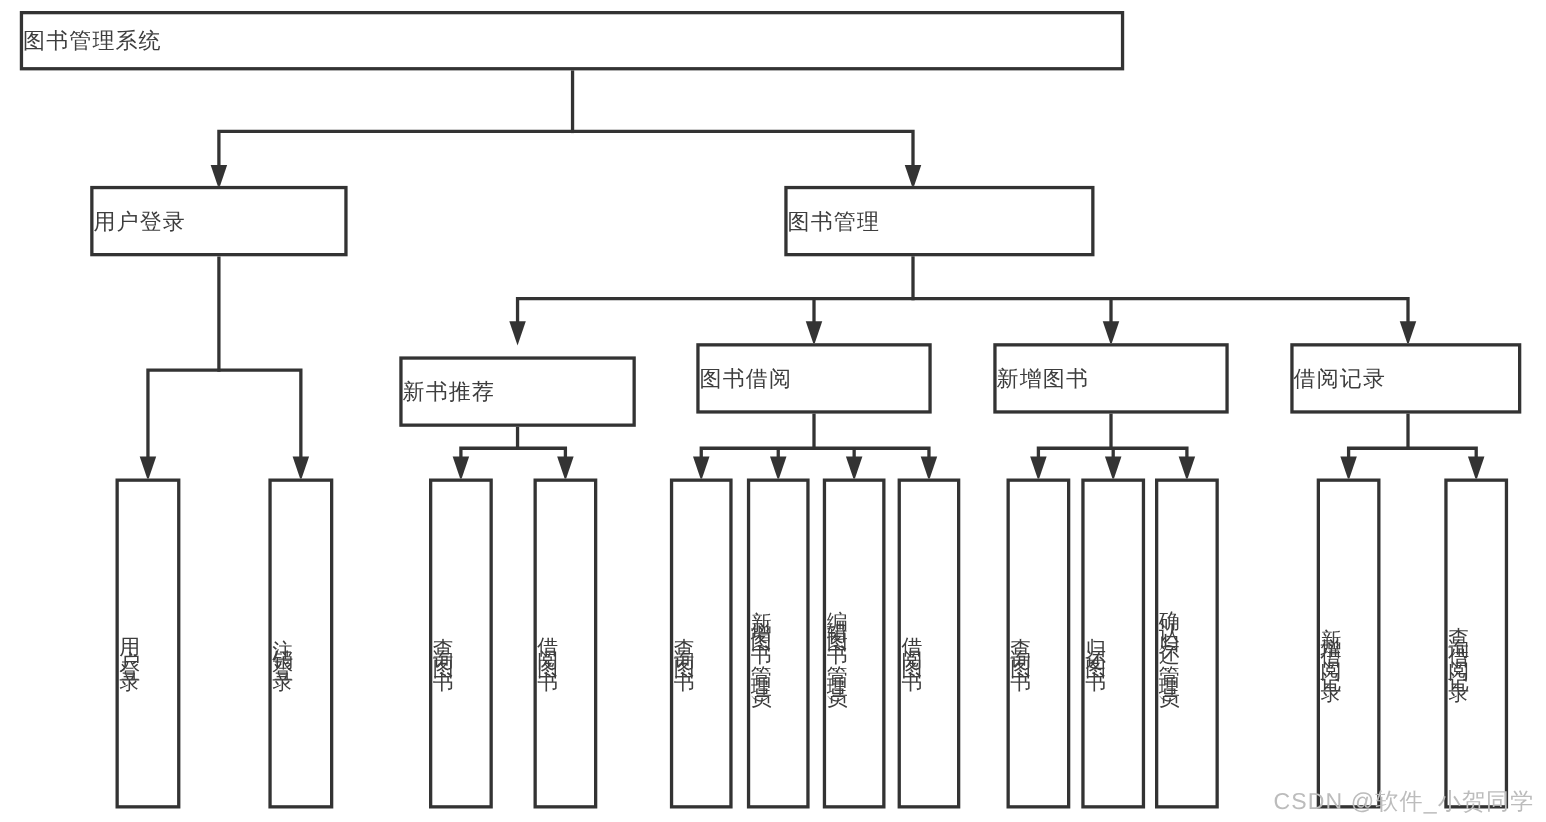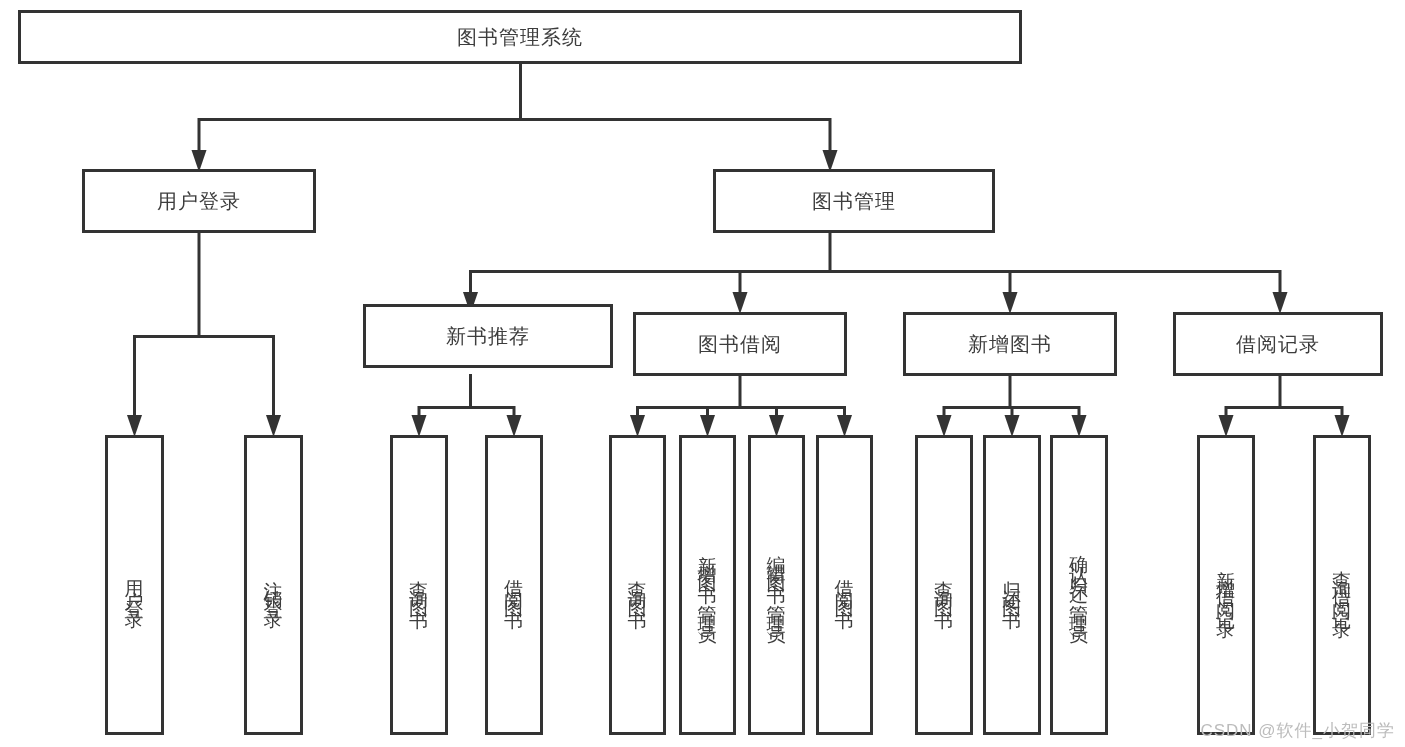--- a/index.html
+++ b/index.html
@@ -36,21 +36,20 @@
     fill:var(--line);
     stroke:none;
   }
   .box{
     position:absolute;
     box-sizing:border-box;
     border:3px solid var(--box-border);
     background:var(--background);
     display:flex;
     align-items:center;
-    justify-content:center;
     color:var(--text);
   }
   .box .lbl{
     color:var(--text);
     white-space:nowrap;
   }
   .box.h .lbl{
     font-size:20px;
     letter-spacing:1px;
   }
@@ -59,21 +58,21 @@
     text-orientation:mixed;
     font-size:19px;
     letter-spacing:10px;
     white-space:normal;
     line-height:1;
   }
   .watermark{
     position:absolute;
     right:10px;
     bottom:5px;
-    font-size:17px;
+    font-size:21px;
     color:var(--watermark);
     letter-spacing:1px;
     white-space:nowrap;
   }
 </style>
 </head>
 <body>
 
 <div class="stage">
 
@@ -133,21 +132,21 @@
     <span class="lbl">图书管理系统</span>
   </div>
 
   <div class="box h" style="left:82px;top:169px;width:234px;height:64px">
     <span class="lbl">用户登录</span>
   </div>
   <div class="box h" style="left:713px;top:169px;width:282px;height:64px">
     <span class="lbl">图书管理</span>
   </div>
 
-  <div class="box h" style="left:363px;top:304px;width:250px;height:64px">
+  <div class="box h" style="left:363px;top:324px;width:215px;height:64px">
     <span class="lbl">新书推荐</span>
   </div>
   <div class="box h" style="left:633px;top:312px;width:214px;height:64px">
     <span class="lbl">图书借阅</span>
   </div>
   <div class="box h" style="left:903px;top:312px;width:214px;height:64px">
     <span class="lbl">新增图书</span>
   </div>
   <div class="box h" style="left:1173px;top:312px;width:210px;height:64px">
     <span class="lbl">借阅记录</span>

